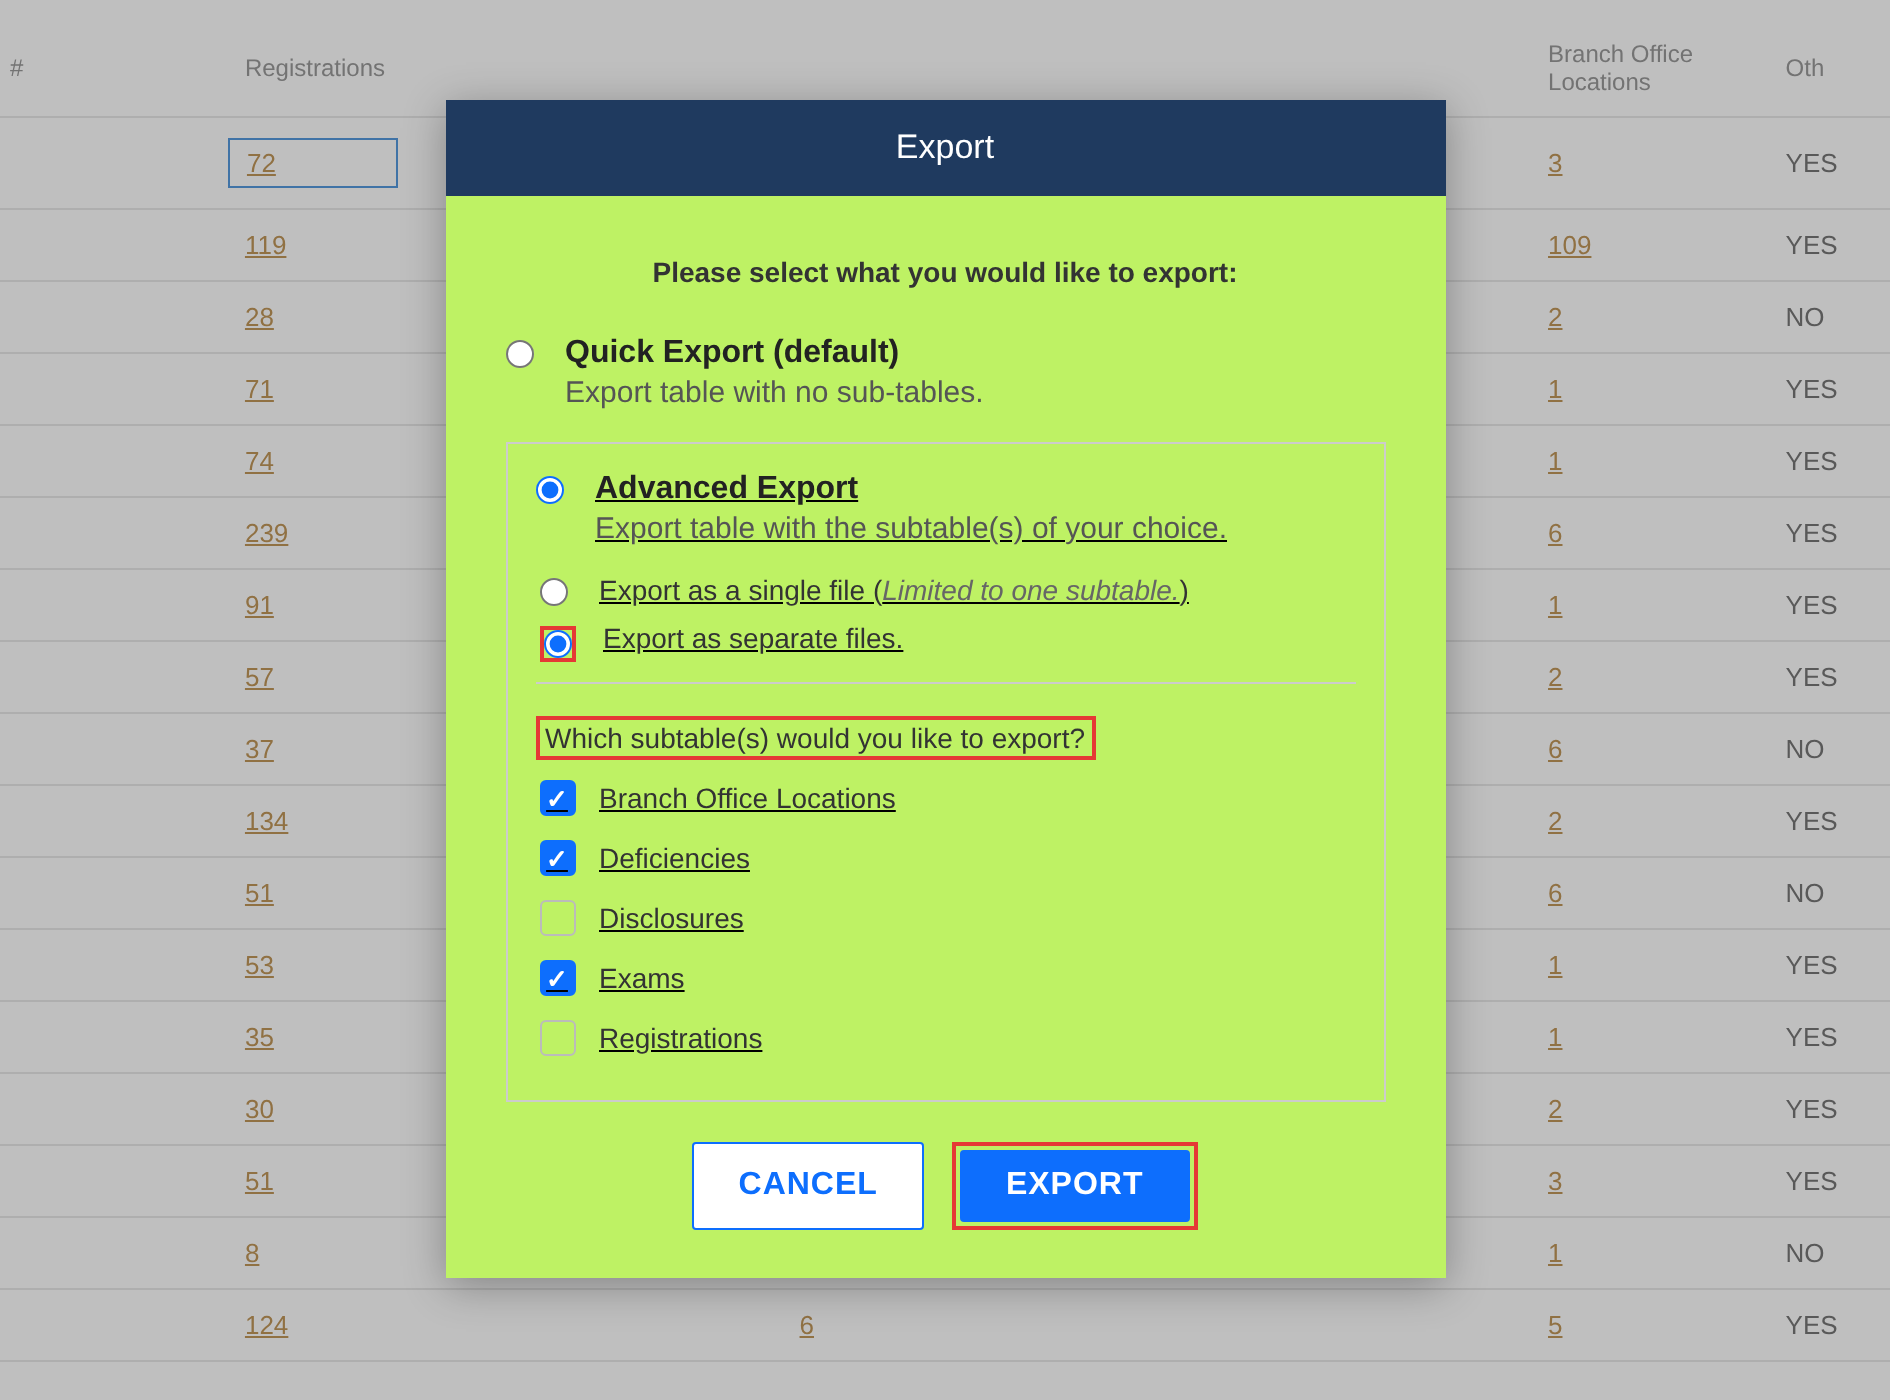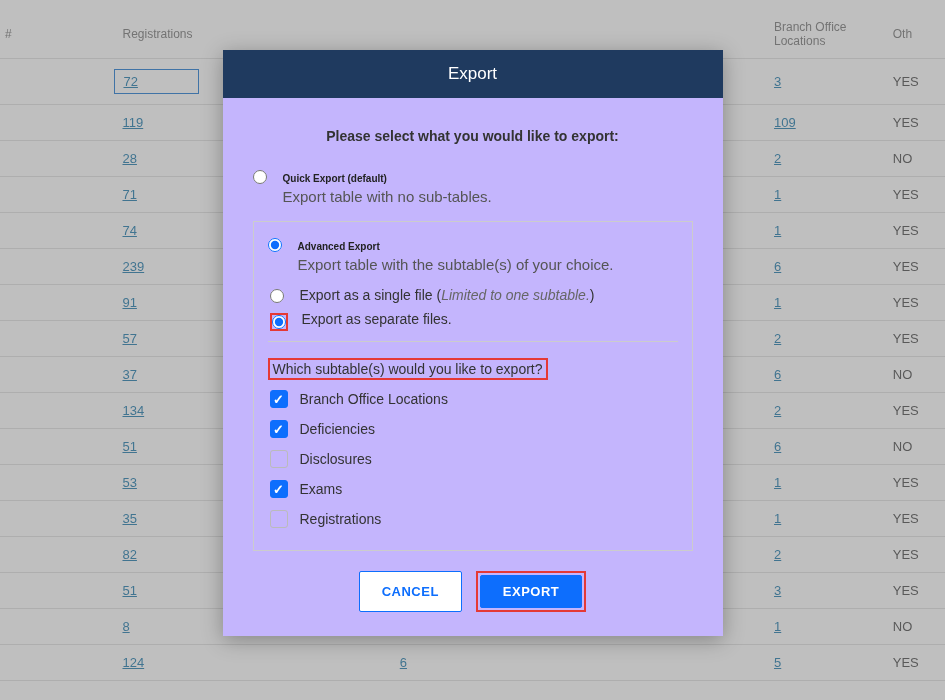--- a/index.html
+++ b/index.html
@@ -24,21 +24,21 @@
       border-bottom: 1px solid #ddd;
     }
     .background-table td {
       padding: 10px 10px;
       border-bottom: 1px solid #ddd;
       font-size: 13px;
       color: #333;
       height: 36px;
     }
     .background-table a {
-      color: #0369a1;
+      color: #a16207;
       text-decoration: underline;
       font-size: 13px;
     }
     .col-idx { width: 10px; padding-left: 5px !important; }
     .col-reg { width: 200px; padding-left: 100px !important; }
     .col-mid { width: 390px; padding-left: 170px !important; }
     .col-branch { width: 240px; padding-left: 140px !important; }
     .col-other { width: 60px; text-align: left; }
     .selected-cell {
       display: inline-block;
@@ -49,21 +49,21 @@
     .modal-overlay {
       position: absolute;
       top: 0; left: 0; right: 0; bottom: 0;
       background: rgba(128,128,128,0.5);
       display: flex;
       align-items: flex-start;
       justify-content: center;
       padding-top: 50px;
     }
     .modal {
-      background: #c4b5fd;
+      background: #bef264;
       width: 500px;
       box-shadow: 0 4px 20px rgba(0,0,0,0.3);
     }
     .modal-header {
       background: #1f3a5f;
       color: #fff;
       text-align: center;
       padding: 14px;
       font-size: 17px;
     }
@@ -84,26 +84,27 @@
     }
     .radio-row input[type="radio"], .radio-row .radio-custom {
       margin-top: 2px;
       margin-right: 16px;
       accent-color: #0d6efd;
       width: 14px;
       height: 14px;
       flex-shrink: 0;
     }
     .radio-row .opt-content { flex: 1; }
-    .radio-row .opt-title { font-weight: 600; font-size: 10px; color: #222; }
+    .radio-row .opt-title { font-weight: 600; font-size: 16px; color: #222; }
     .radio-row .opt-sub { font-size: 15px; color: #555; margin-top: 2px; }
     .advanced-box {
       border: 1px solid #ccc;
       padding: 14px 14px 10px;
       margin-top: 4px;
+      text-decoration: underline;
     }
     .advanced-box .radio-row { margin-bottom: 10px; }
     .sub-radios { padding-left: 2px; margin-top: 14px; }
     .sub-radios .radio-row { margin-bottom: 8px; }
     .sub-radios .opt-label { font-size: 14px; color: #333; }
     .sub-radios .italic { font-style: italic; color: #666; }
     hr.thin { border: none; border-top: 1px solid #ccc; margin: 10px 0; }
     .subtable-question {
       font-size: 14px;
       color: #333;
@@ -156,21 +157,21 @@
     }
     .check-row .chk-label { font-size: 14px; color: #333; }
     .modal-footer {
       display: flex;
       justify-content: center;
       gap: 14px;
       padding: 10px 0 24px;
     }
     .btn {
       padding: 8px 22px;
-      font-size: 13px;
+      font-size: 16px;
       font-weight: 600;
       border-radius: 2px;
       cursor: pointer;
       letter-spacing: 0.5px;
     }
     .btn-cancel {
       background: #fff;
       color: #0d6efd;
       border: 1px solid #0d6efd;
     }
@@ -285,21 +286,21 @@
       </tr>
       <tr>
         <td class="col-idx"></td>
         <td class="col-reg"><a href="#">35</a></td>
         <td class="col-mid"></td>
         <td class="col-branch"><a href="#">1</a></td>
         <td class="col-other">YES</td>
       </tr>
       <tr>
         <td class="col-idx"></td>
-        <td class="col-reg"><a href="#">82</a></td>
+        <td class="col-reg"><a href="#">30</a></td>
         <td class="col-mid"></td>
         <td class="col-branch"><a href="#">2</a></td>
         <td class="col-other">YES</td>
       </tr>
       <tr>
         <td class="col-idx"></td>
         <td class="col-reg"><a href="#">51</a></td>
         <td class="col-mid"></td>
         <td class="col-branch"><a href="#">3</a></td>
         <td class="col-other">YES</td>

